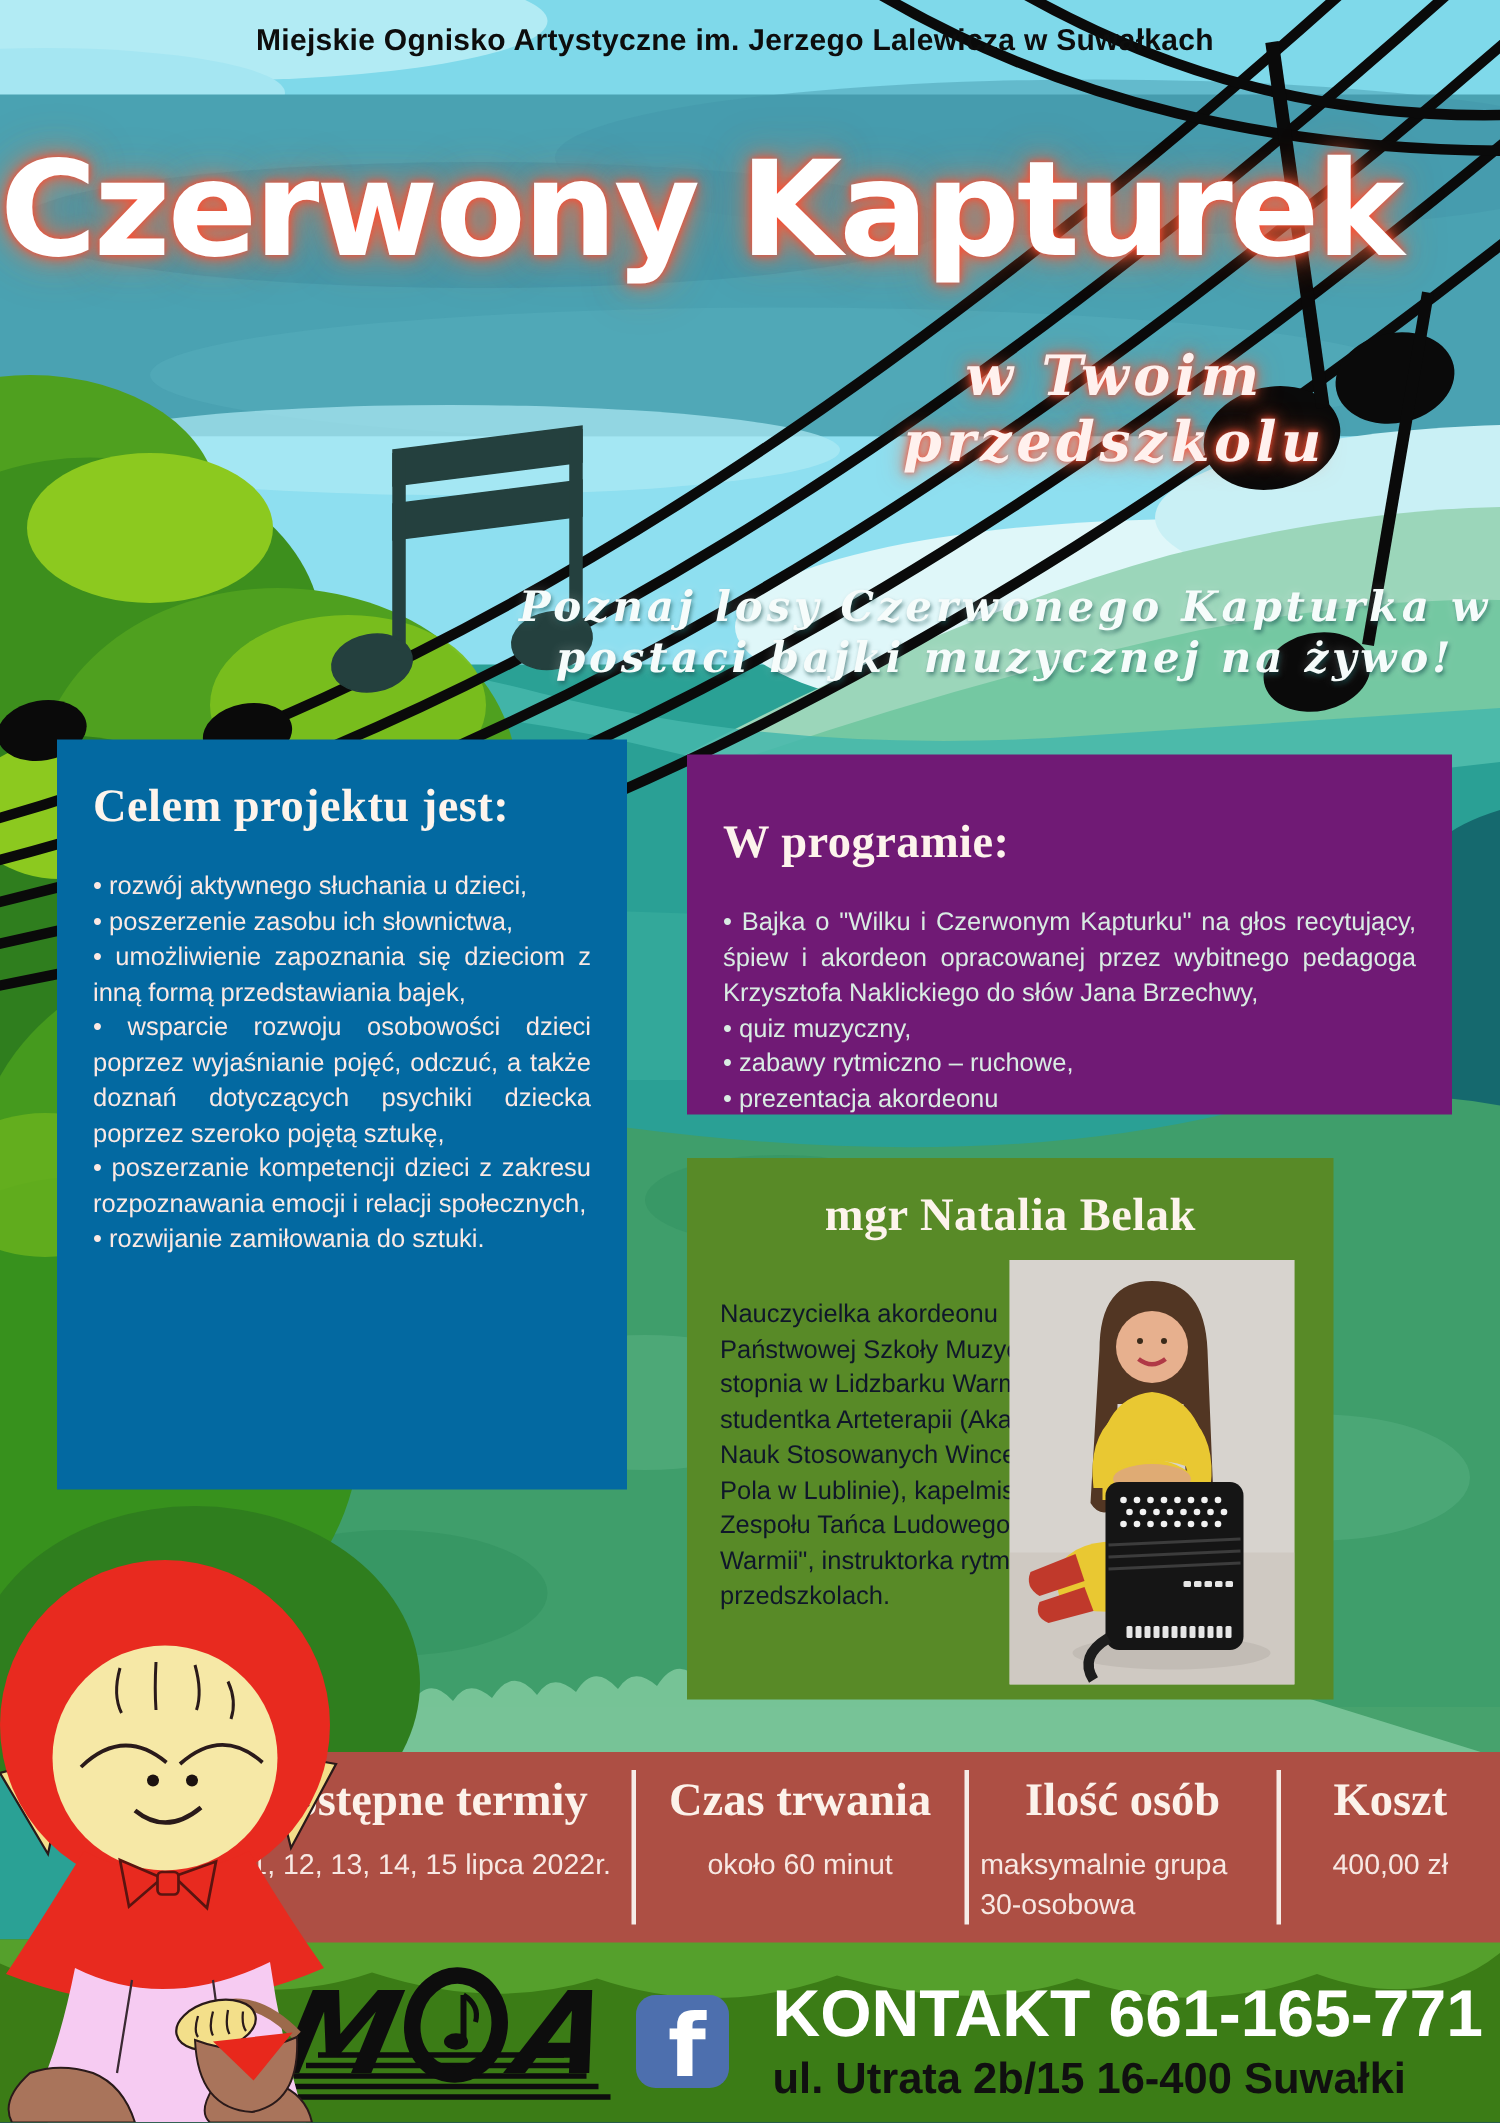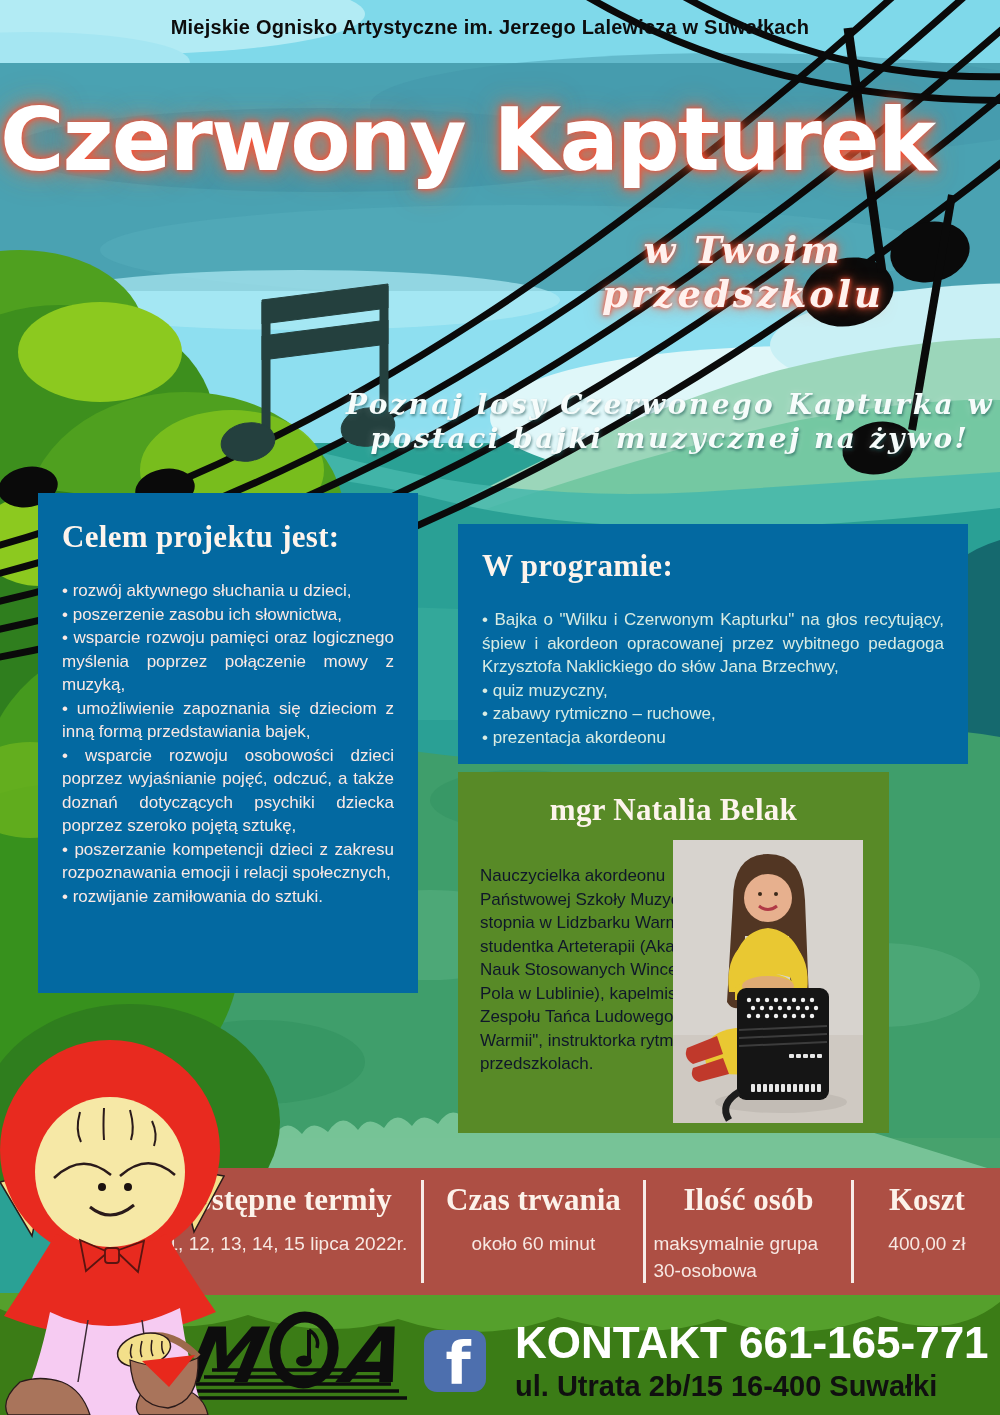--- a/index.html
+++ b/index.html
@@ -38,22 +38,22 @@
   .box h2 {
     margin:0 0 24px 0; font-family:"Liberation Serif", serif; font-weight:700;
     font-size:31px; color:#fdf4ec; letter-spacing:0.3px;
   }
   .goals-box {
     left:38px; top:493px; width:380px; height:500px; background:#0369a1;
     padding:26px 24px;
   }
   .goals-box .bullet-item { color:#fbe9e4; }
   .program-box {
-    left:458px; top:524px; width:510px; height:240px; background:#0369a1;
-    padding:24px 24px;
+    left:458px; top:503px; width:510px; height:240px; background:#701a75;
+    padding:40px 24px;
   }
   .program-box .bullet-item { color:#d9ece3; }
   .bullet-item {
     font-family:"Liberation Sans", sans-serif; font-size:17px; line-height:23.5px;
     text-align:justify;
   }
   .bio-box {
     left:458px; top:772px; width:431px; height:361px; background:#588a27;
     padding:20px 22px;
   }
@@ -202,21 +202,20 @@
   <div class="tagline">
     <div>Poznaj losy Czerwonego Kapturka w</div>
     <div>postaci bajki muzycznej na żywo!</div>
   </div>
 
   <section class="box goals-box">
     <h2>Celem projektu jest:</h2>
     <div>
         <div class="bullet-item">• rozwój aktywnego słuchania u dzieci,</div>
         <div class="bullet-item">• poszerzenie zasobu ich słownictwa,</div>
-        <div class="bullet-item">• wsparcie rozwoju pamięci oraz logicznego myślenia poprzez połączenie mowy z muzyką,</div>
         <div class="bullet-item">• umożliwienie zapoznania się dzieciom z inną formą przedstawiania bajek,</div>
         <div class="bullet-item">• wsparcie rozwoju osobowości dzieci poprzez wyjaśnianie pojęć, odczuć, a także doznań dotyczących psychiki dziecka poprzez szeroko pojętą sztukę,</div>
         <div class="bullet-item">• poszerzanie kompetencji dzieci z zakresu rozpoznawania emocji i relacji społecznych,</div>
         <div class="bullet-item">• rozwijanie zamiłowania do sztuki.</div>
       </div>
   </section>
 
   <section class="box program-box">
     <h2>W programie:</h2>
     <div>

